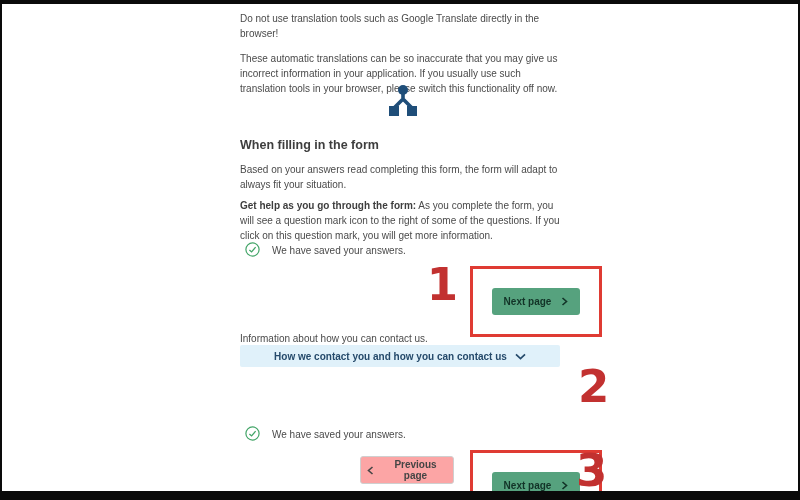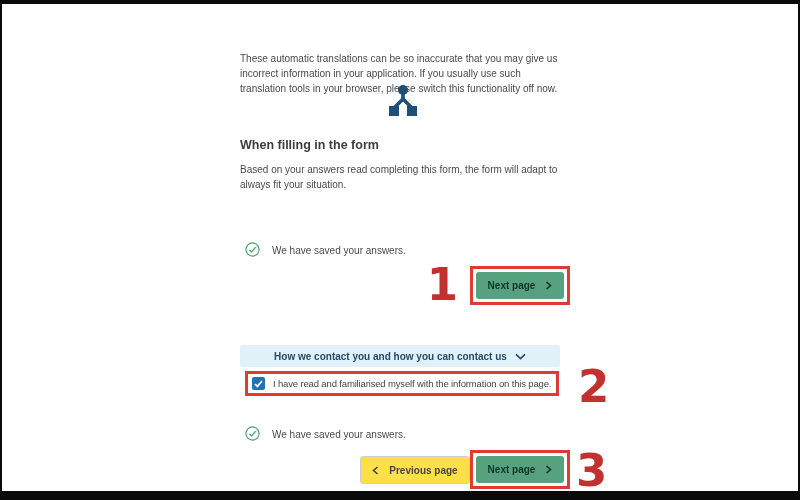--- a/index.html
+++ b/index.html
@@ -20,32 +20,32 @@
   #page-heading{position:absolute;left:240px;top:128px;width:326px;text-align:left;
     font-size:12.5px;font-weight:bold;color:#3e3e3e;}
   #adapt-text{top:152px;}
   #help-text{top:188px;}
   .bold-lead{font-weight:bold;color:#3e3e3e;}
 
   .status-row{position:absolute;left:245px;display:flex;align-items:center;gap:12px;font-size:10px;}
   #saved-status-1{top:242px;}
   #saved-status-2{top:426px;}
 
-  .redbox{position:absolute;border:3px solid #df3b33;background:#ffffff;padding:3px;z-index:10;}
+  .redbox{position:absolute;border:3px solid #df3b33;background:#ffffff;padding:19px;z-index:10;}
   #redbox-1{left:470px;top:266px;}
   #redbox-3{left:470px;top:450px;}
   #redbox-2{left:245px;top:371px;display:inline-flex;align-items:center;gap:8px;
     padding:3px 5px 3px 4px;}
   #redbox-2 .cb-label{font-size:9.5px;color:#474747;letter-spacing:-0.15px;white-space:nowrap;}
 
   .btn{display:flex;align-items:center;justify-content:center;gap:10px;
     font-size:10px;font-weight:bold;border-radius:3px;cursor:pointer;}
   .btn-green{width:88px;height:27px;background:#56a27e;color:#123327;border:none;}
-  #prev-button{position:absolute;left:360px;top:456px;width:110px;height:28px;
-    background:#fde047;border:1px solid #cfcfcf;color:#454545;}
+  #prev-button{position:absolute;left:360px;top:456px;width:94px;height:28px;
+    background:#fca5a5;border:1px solid #cfcfcf;color:#454545;}
 
   .chev{display:inline-flex;}
   .annot-num{position:absolute;font-family:"DejaVu Sans",sans-serif;font-weight:bold;
     font-size:45px;line-height:1;color:#c23130;z-index:20;}
   #annot-1{left:418px;top:262px;width:40px;text-align:right;}
   #annot-2{left:578px;top:364px;}
   #annot-3{left:576px;top:448px;}
 
   #contact-intro{top:321px;}
   #accordion{position:absolute;left:240px;top:345px;width:320px;height:22px;
@@ -57,35 +57,37 @@
 </head>
 <body>
 
 <div id="screen">
 
   <div id="frame-top" class="frame-bar"></div>
   <div id="frame-bottom" class="frame-bar"></div>
   <div id="frame-left" class="frame-bar"></div>
   <div id="frame-right" class="frame-bar"></div>
 
+  <p id="warning-1" class="para">Do not use translation tools such as Google Translate directly in the browser!</p>
   <p id="warning-2" class="para">These automatic translations can be so inaccurate that you may give us incorrect information in your application. If you usually use such translation tools in your browser, please switch this functionality off now.</p>
 
   <div id="branch-icon-wrap">
     <span>
       <svg width="38" height="36" viewBox="0 0 38 36">
         <circle cx="19" cy="6" r="5" fill="#1f4e79"></circle>
         <path d="M19 6 L19 15 M19 15 L10 24 M19 15 L28 24" stroke="#1f4e79" stroke-width="3.6" fill="none"></path>
         <rect x="5" y="22" width="10" height="10" fill="#1f4e79"></rect>
         <rect x="23" y="22" width="10" height="10" fill="#1f4e79"></rect>
       </svg>
     </span>
   </div>
 
   <h2 id="page-heading">When filling in the form</h2>
   <p id="adapt-text" class="para">Based on your answers read completing this form, the form will adapt to always fit your situation.</p>
+  <p id="help-text" class="para"><span class="bold-lead">Get help as you go through the form:</span><span> As you complete the form, you will see a question mark icon to the right of some of the questions. If you click on this question mark, you will get more information.</span></p>
 
   <div id="saved-status-1" class="status-row">
     <span>
       <svg width="15" height="15" viewBox="0 0 15 15">
         <circle cx="7.5" cy="7.5" r="6.6" fill="none" stroke="#43a568" stroke-width="1.2"></circle>
         <polyline points="4.4,7.9 6.6,9.9 10.6,5.2" fill="none" stroke="#43a568" stroke-width="1.3"></polyline>
       </svg>
     </span>
     <span>We have saved your answers.</span>
   </div>
@@ -95,38 +97,31 @@
     <button class="btn btn-green">
       <span>Next page</span>
       <span class="chev">
         <svg width="7" height="9" viewBox="0 0 7 9">
           <polyline points="1.5,1 5.5,4.5 1.5,8" fill="none" stroke="#123327" stroke-width="1.6"></polyline>
         </svg>
       </span>
     </button>
   </div>
 
+  <p id="contact-intro" class="para">Information about how you can contact us.</p>
 
   <button id="accordion">
     <span>How we contact you and how you can contact us</span>
     <span class="chev">
       <svg width="11" height="7" viewBox="0 0 11 7">
         <polyline points="1,1.3 5.5,5.5 10,1.3" fill="none" stroke="#254a6b" stroke-width="1.7"></polyline>
       </svg>
     </span>
   </button>
 
-  <div id="redbox-2" class="redbox">
-    <span class="checkbox-box">
-      <svg width="9" height="8" viewBox="0 0 9 8">
-        <polyline points="1,4 3.4,6.4 8,1" fill="none" stroke="#ffffff" stroke-width="1.7"></polyline>
-      </svg>
-    </span>
-    <span class="cb-label">I have read and familiarised myself with the information on this page.</span>
-  </div>
   <div id="annot-2" class="annot-num">2</div>
 
   <div id="saved-status-2" class="status-row">
     <span>
       <svg width="15" height="15" viewBox="0 0 15 15">
         <circle cx="7.5" cy="7.5" r="6.6" fill="none" stroke="#43a568" stroke-width="1.2"></circle>
         <polyline points="4.4,7.9 6.6,9.9 10.6,5.2" fill="none" stroke="#43a568" stroke-width="1.3"></polyline>
       </svg>
     </span>
     <span>We have saved your answers.</span>

